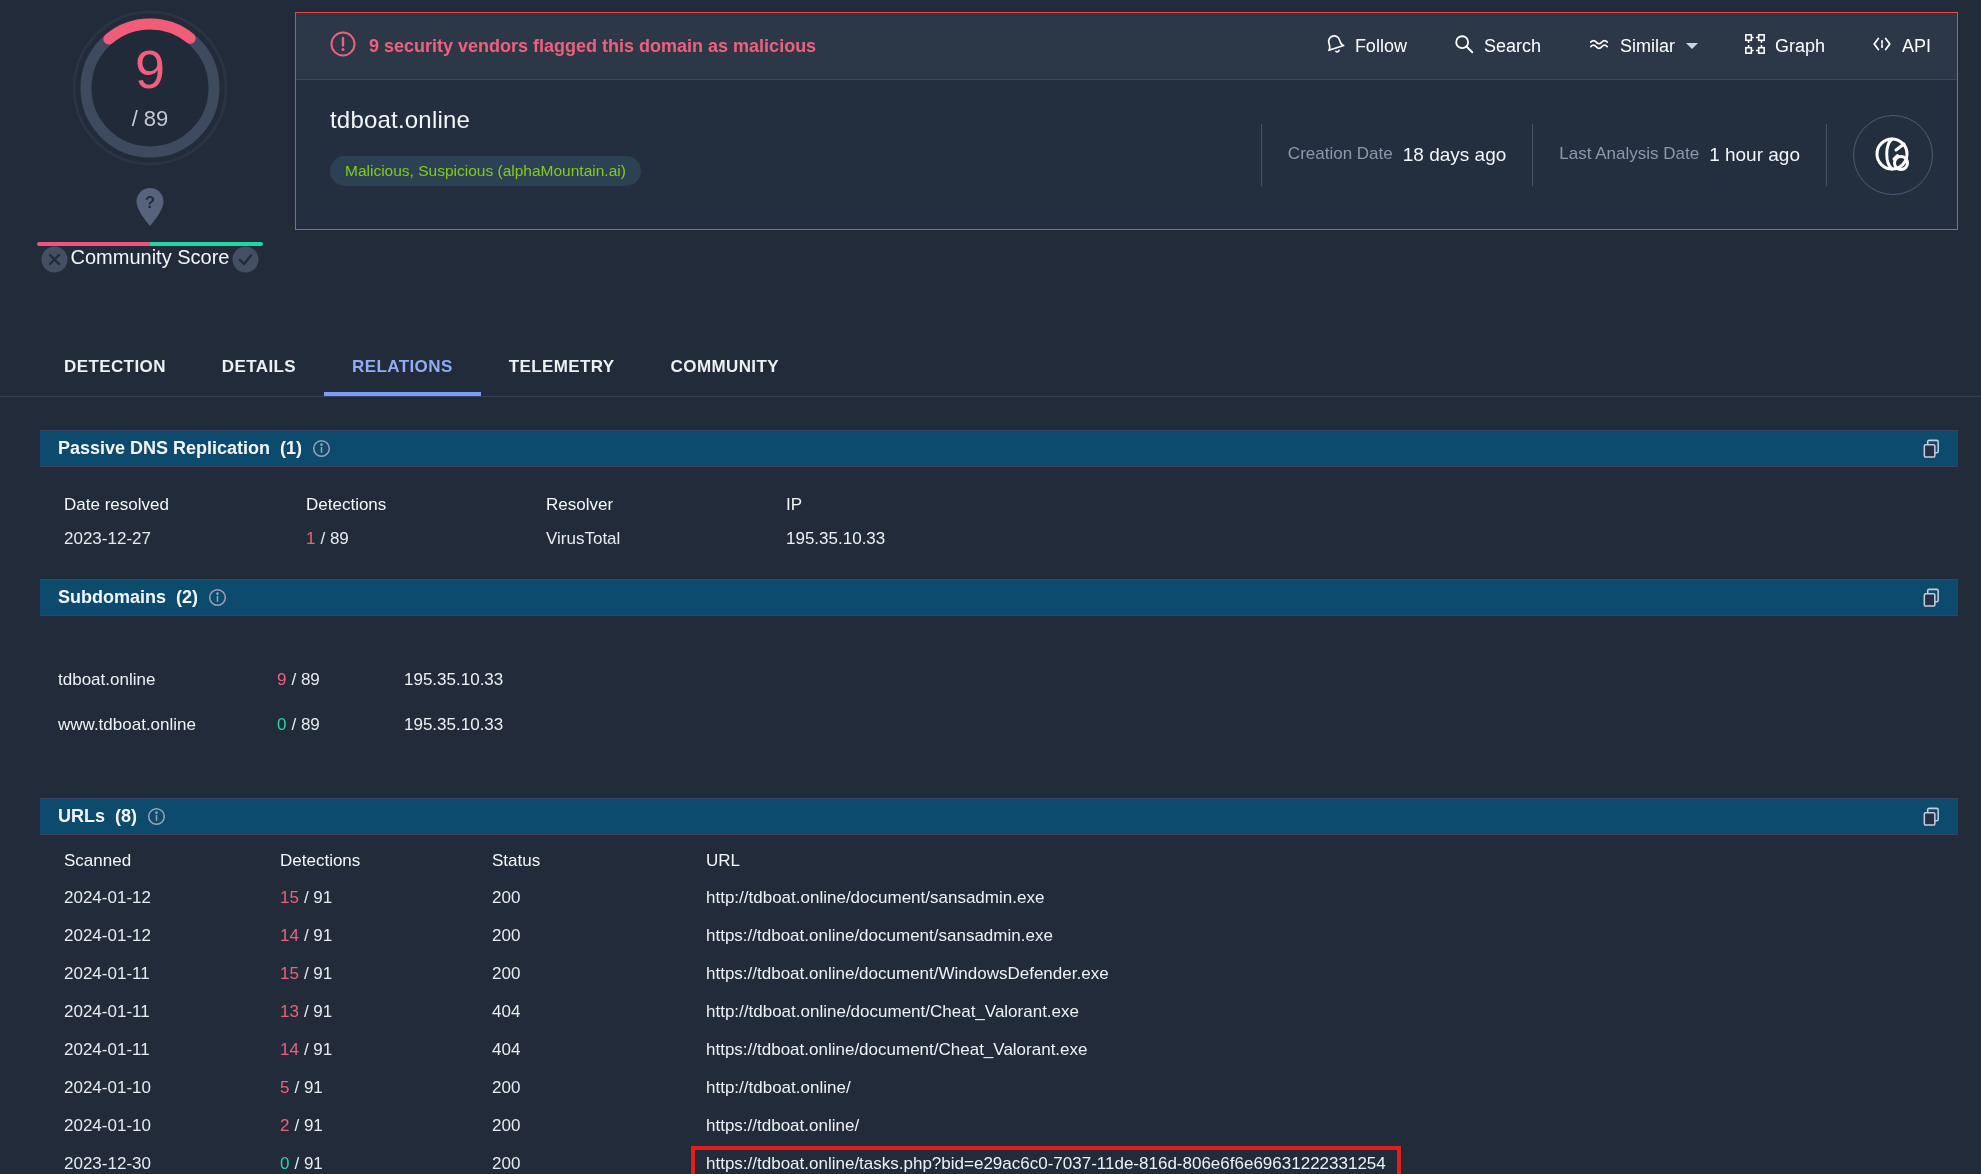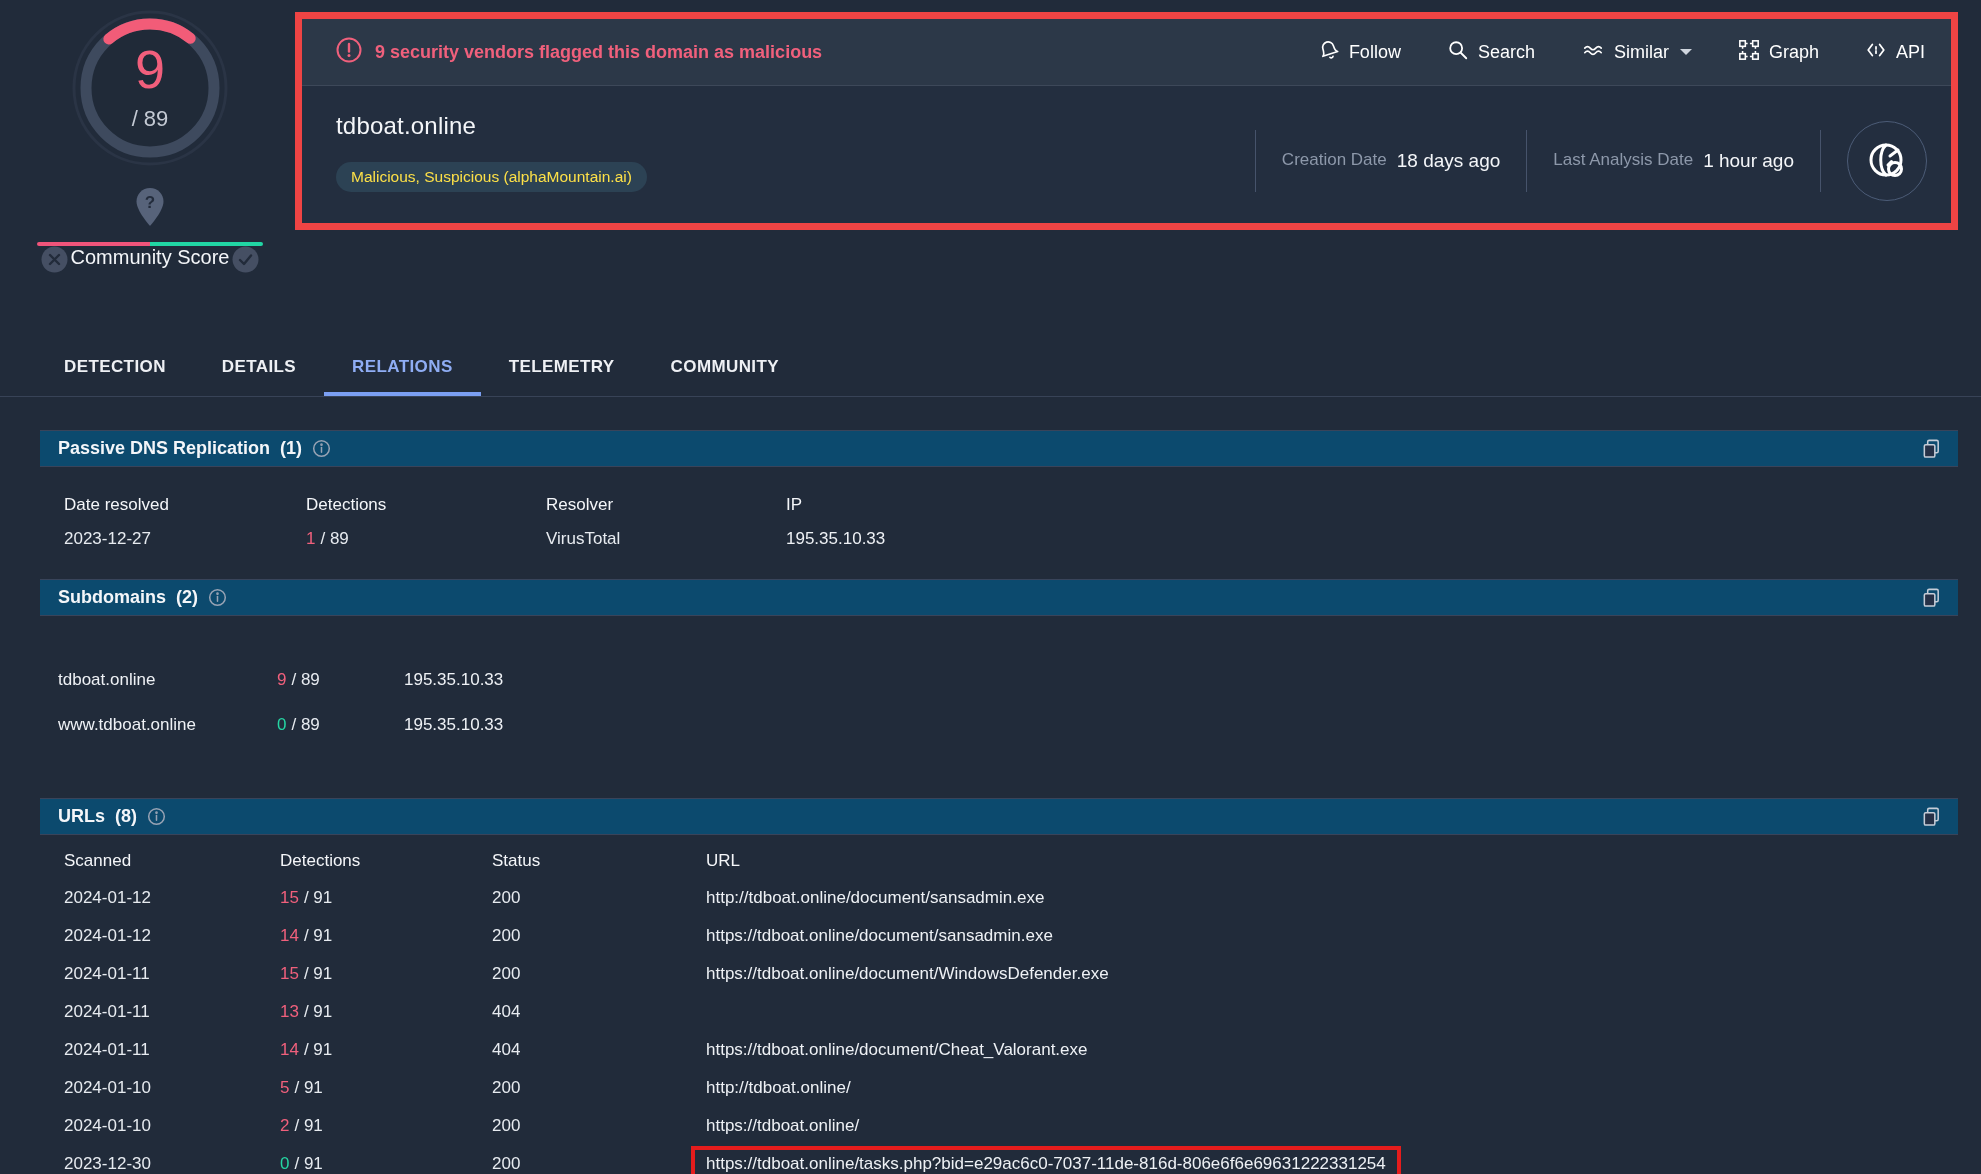--- a/index.html
+++ b/index.html
@@ -17,33 +17,33 @@
   .pin-wrap{width:34px;margin:16px auto 0;}
   .score-bar{display:flex;height:4px;margin-top:8px;border-radius:2px;overflow:hidden;}
   .score-bar .seg-red{width:50%;background:#f0547a;}
   .score-bar .seg-teal{width:50%;background:#21d6a4;}
   .community-row{display:flex;align-items:flex-start;margin-top:0;padding:0 4px;}
   .community-label{flex:1;text-align:center;font-size:20px;color:#f4f6f9;}
   .vote-circle{width:27px;height:27px;flex:0 0 aupx;cursor:pointer;}
 
   
   .domain-card{position:absolute;left:295px;top:12px;width:1663px;height:218px;
-    background:#232e3f;border:7px solid #ef4444;box-sizing:border-box;}
+    background:#232e3f;border:1px solid #ef4444;box-sizing:border-box;}
   .alert-banner{height:67px;background:#2c3848;border-bottom:1px solid #3d4859;
     display:flex;align-items:center;padding:0 26px 0 34px;box-sizing:border-box;}
   .alert-left{display:flex;align-items:center;gap:13px;color:#f0607c;font-size:18px;font-weight:700;}
   .actions{margin-left:auto;display:flex;align-items:center;gap:46px;}
   .action-btn{display:flex;align-items:center;gap:9px;font-size:18px;font-weight:500;
     color:#fff;cursor:pointer;white-space:nowrap;}
   .caret-down{width:0;height:0;border-left:6px solid transparent;border-right:6px solid transparent;
     border-top:6px solid #cfd5de;margin-left:2px;}
   .card-body{display:flex;align-items:center;height:150px;padding:0 24px 0 34px;}
   .card-left{align-self:flex-start;padding-top:26px;}
   .domain-title{font-size:24px;font-weight:500;color:#f4f6f9;letter-spacing:.2px;}
-  .chip{display:inline-block;margin-top:22px;background:#2c4254;color:#fde047;
+  .chip{display:inline-block;margin-top:22px;background:#2c4254;color:#84cc16;
     font-size:15.5px;padding:6px 15px;border-radius:15px;cursor:pointer;}
   .card-right{margin-left:auto;display:flex;align-items:center;gap:26px;}
   .vdiv{width:1px;height:62px;background:#46536b;}
   .date-group{display:flex;flex-direction:row;gap:10px;min-width:170px;}
   .date-label{font-size:17px;color:#8d98aa;}
   .date-value{font-size:19px;color:#f4f6f9;}
   .globe-avatar{width:78px;height:78px;border-radius:50%;border:1px solid #4c5c77;
     display:flex;align-items:center;justify-content:center;}
 
   
@@ -341,20 +341,21 @@
       <div class="urls-grid url-row">
         <span class="td">2024-01-11</span>
         <span class="td"><span class="det-red det-num">15</span><span>/ 91</span></span>
         <span class="td">200</span>
         <span class="td url-link">https://tdboat.online/document/WindowsDefender.exe</span>
       </div>
       <div class="urls-grid url-row">
         <span class="td">2024-01-11</span>
         <span class="td"><span class="det-red det-num">13</span><span>/ 91</span></span>
         <span class="td">404</span>
+        <span class="td url-link">http://tdboat.online/document/Cheat_Valorant.exe</span>
       </div>
       <div class="urls-grid url-row">
         <span class="td">2024-01-11</span>
         <span class="td"><span class="det-red det-num">14</span><span>/ 91</span></span>
         <span class="td">404</span>
         <span class="td url-link">https://tdboat.online/document/Cheat_Valorant.exe</span>
       </div>
       <div class="urls-grid url-row">
         <span class="td">2024-01-10</span>
         <span class="td"><span class="det-red det-num">5</span><span>/ 91</span></span>

